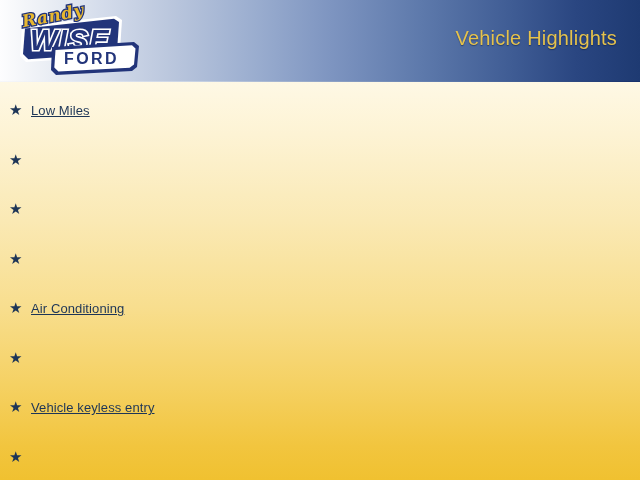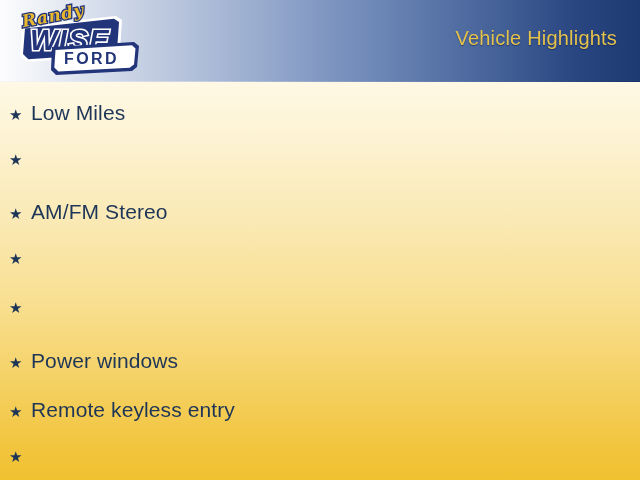--- a/index.html
+++ b/index.html
@@ -96,25 +96,26 @@
   .bullet {
     flex: 0 0 auto;
     width: 22px;
     font-size: 15px;
     line-height: 1;
     color: #1d3557;
     text-align: left;
   }
   .item-label {
     flex: 0 1 auto;
-    font-size: 21px;
+    font-size: 13px;
     line-height: 1;
     color: #1d3557;
     white-space: nowrap;
     letter-spacing: 0.1px;
+    text-decoration: underline;
   }
   
   .list-item { padding-top: 20px; }
 </style>
 </head>
 <body>
 
 <div class="slide">
 
   <div class="header">
@@ -153,39 +154,38 @@
       <span class="bullet">★</span>
       <span class="item-label">Low Miles</span>
     </div>
 
     <div class="list-item">
       <span class="bullet">★</span>
     </div>
 
     <div class="list-item">
       <span class="bullet">★</span>
-      <span class="item-label">AM/FM Stereo</span>
     </div>
 
     <div class="list-item">
       <span class="bullet">★</span>
     </div>
 
     <div class="list-item">
       <span class="bullet">★</span>
+      <span class="item-label">Air Conditioning</span>
     </div>
 
     <div class="list-item">
       <span class="bullet">★</span>
-      <span class="item-label">Power windows</span>
     </div>
 
     <div class="list-item">
       <span class="bullet">★</span>
-      <span class="item-label">Remote keyless entry</span>
+      <span class="item-label">Vehicle keyless entry</span>
     </div>
 
     <div class="list-item">
       <span class="bullet">★</span>
     </div>
 
   </div>
 </div>
 
 </body></html>

